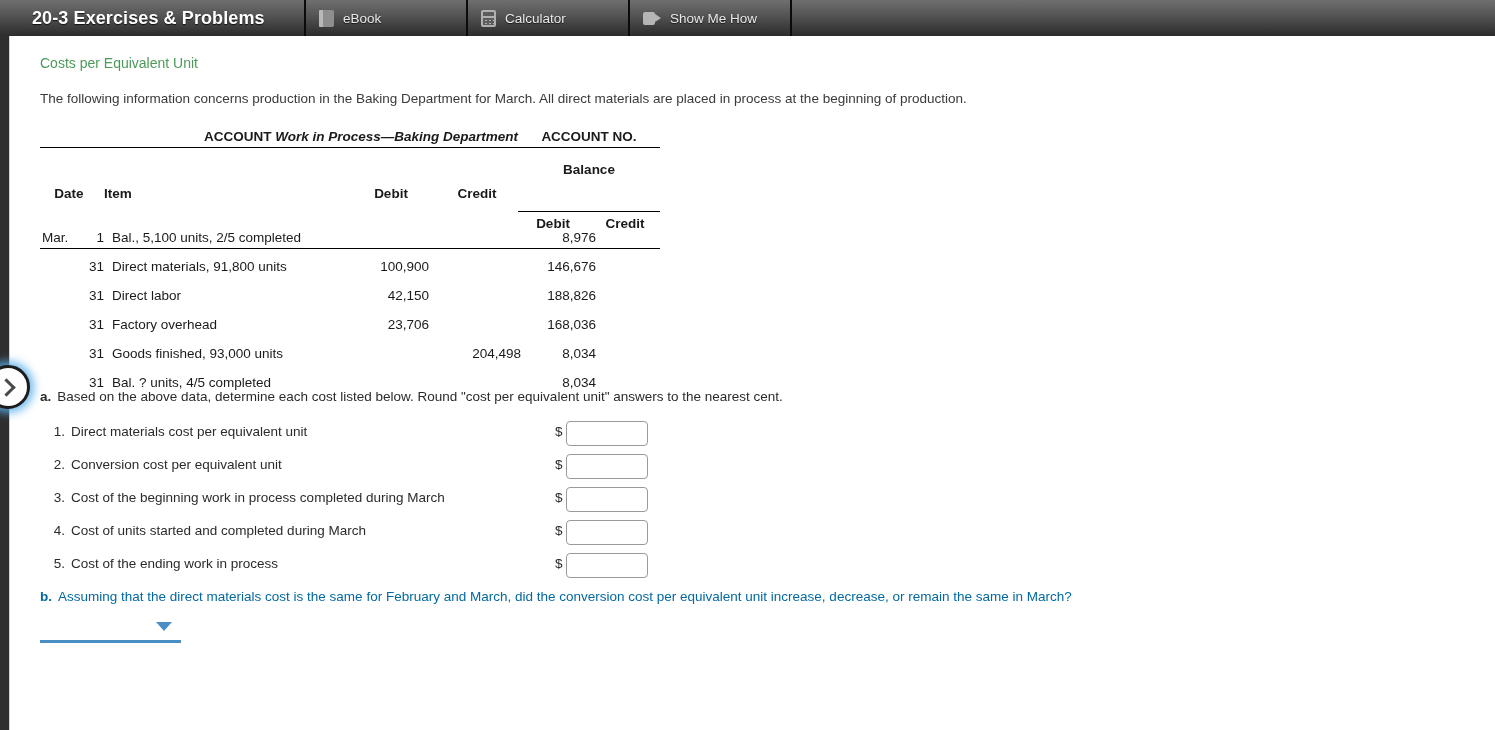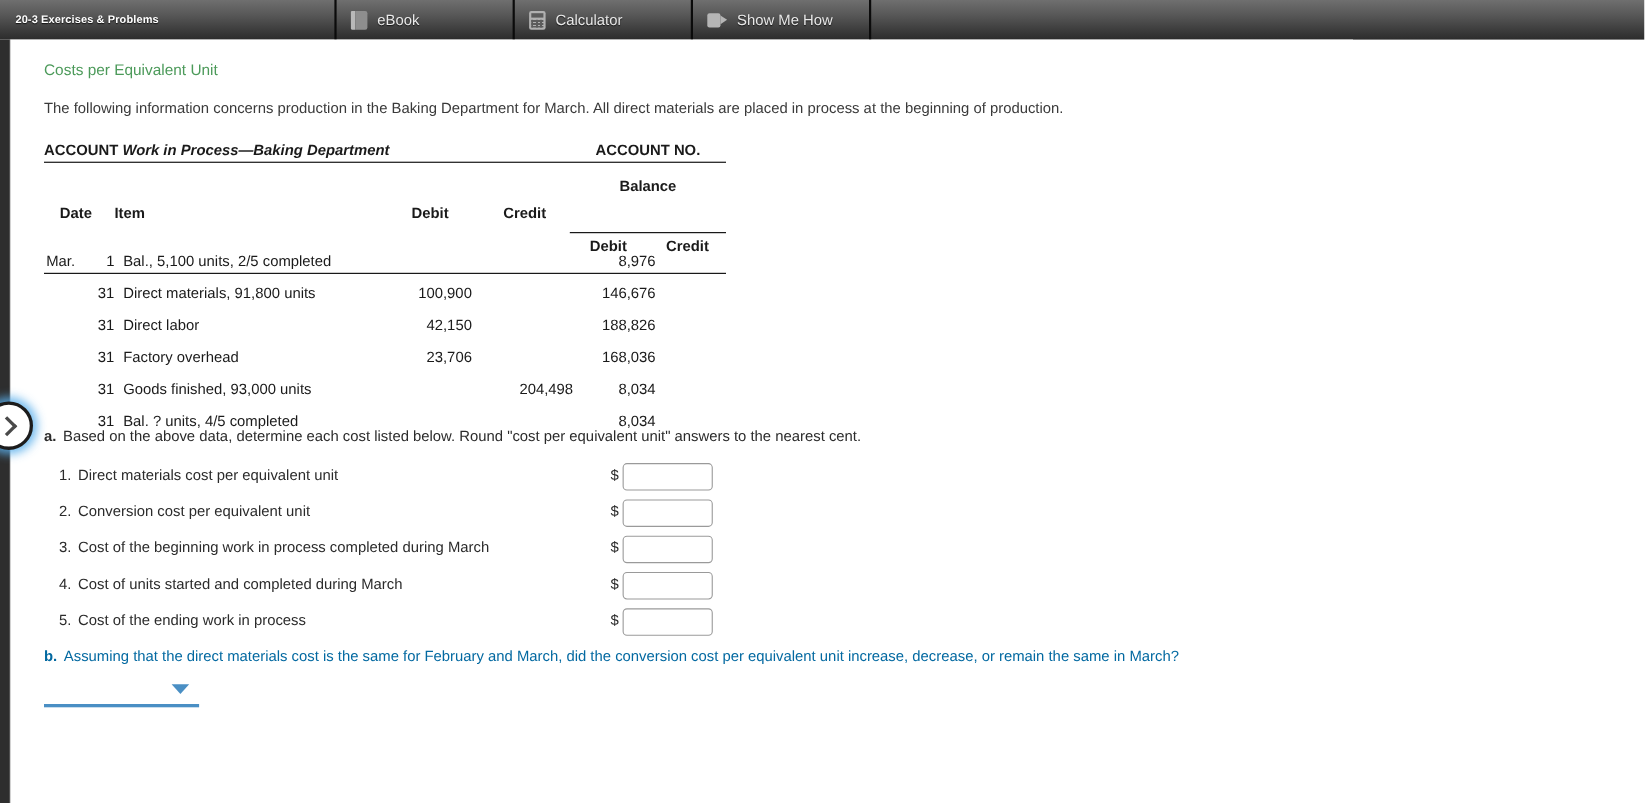--- a/index.html
+++ b/index.html
@@ -15,22 +15,22 @@
 
   
   .topbar {
     position: absolute; left: 0; top: 0; width: 1495px; height: 36px;
     background: linear-gradient(to bottom, #6f6f6f 0%, #565656 40%, #3f3f3f 72%, #2c2c2c 100%);
     display: flex; align-items: stretch;
   }
   .topbar-title {
     width: 306px; height: 36px;
     display: flex; align-items: center;
-    padding-left: 14px;
-    color: #ffffff; font-size: 10px; font-weight: bold;
+    padding-left: 32px;
+    color: #ffffff; font-size: 18px; font-weight: bold;
     letter-spacing: 0.1px;
     text-shadow: 0 1px 1px rgba(0,0,0,.75);
     border-right: 2px solid #0b0b0b;
   }
   .tab {
     display: flex; align-items: center; gap: 9px;
     padding: 0 14px 0 13px;
     color: #e9e9e9; font-size: 13.5px;
     border-right: 2px solid #0b0b0b;
     text-shadow: 0 1px 1px rgba(0,0,0,.7);
@@ -100,21 +100,21 @@
   
   .ledger {
     position: absolute; left: 30px; top: 85px;
     width: 620px;
     font-size: 13.5px; color: #1a1a1a;
   }
   .ledger .acct-head {
     display: flex; align-items: flex-end; height: 23px;
     font-weight: bold; font-size: 13.5px;
   }
-  .acct-head .acct-left { width: 478px; text-align: left; margin-top: 16px; }
+  .acct-head .acct-left { width: 478px; text-align: right; margin-top: 16px; }
   .acct-head .acct-right { width: 142px; text-align: center; margin-top: 24px; }
   .acct-left .ital { font-style: italic; }
 
   .rule-full { height: 0; border-top: 1.6px solid #000; width: 620px; margin-top: 3px;}
   .rule-bal  { position:absolute; left: 478px; top: 63px; width: 142px; border-top: 1.4px solid #000; }
   .rule-headbottom { position:absolute; left:0; top: 100px; width: 620px; border-top: 1.6px solid #000; }
 
   .colhead { position: relative; height: 75px; }
   .ch-date   { position:absolute; left:0;   top: 38px; width: 58px; text-align:center; font-weight:bold;}
   .ch-item   { position:absolute; left:64px;top: 38px; text-align:left;  font-weight:bold;}

